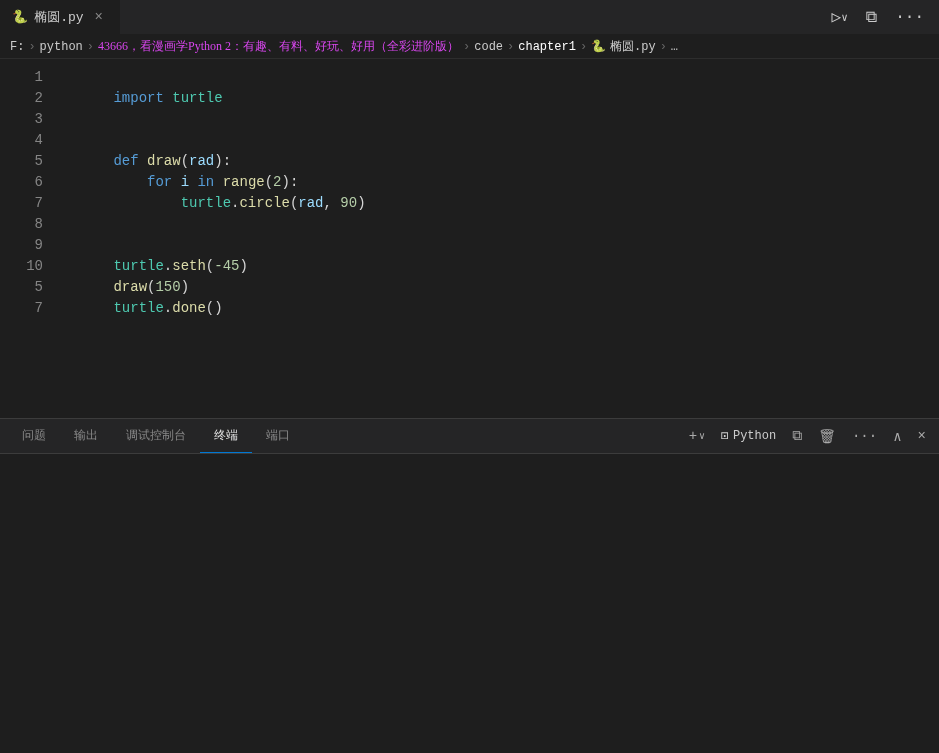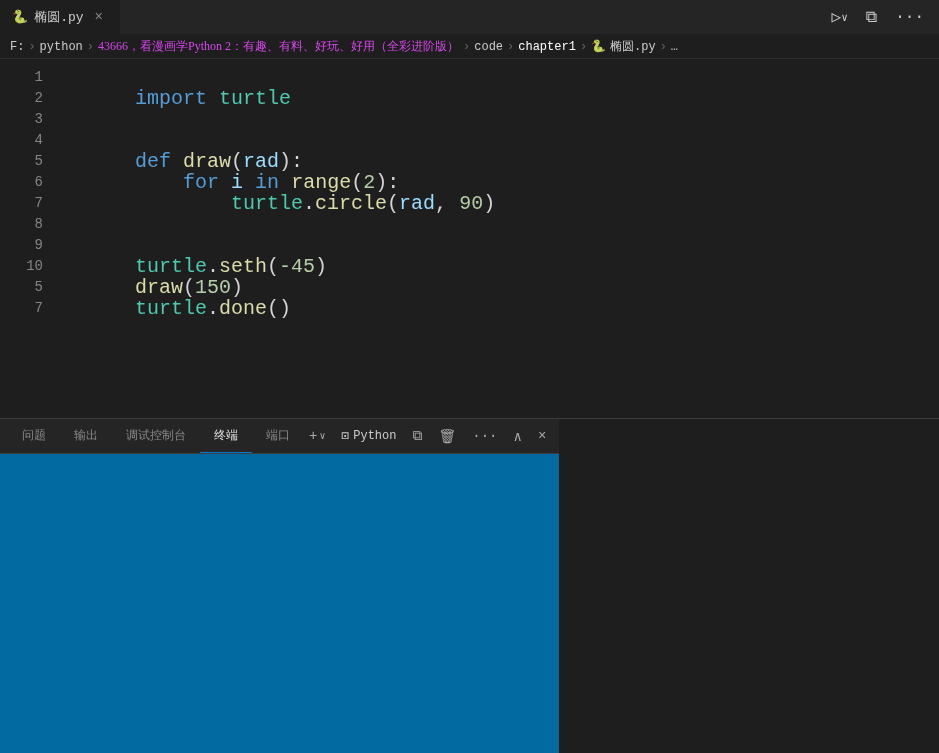--- a/index.html
+++ b/index.html
@@ -102,46 +102,46 @@
       text-align: right;
       padding-right: 12px;
       user-select: none;
     }
     .line-numbers div {
       height: 21px;
     }
     .code-content {
       flex: 1;
       padding: 8px 0 8px 8px;
-      font-size: 20px;
+      font-size: 14px;
       line-height: 21px;
       color: #d4d4d4;
     }
     .code-line {
       height: 21px;
       white-space: pre;
     }
 
     
     .kw { color: #569cd6; } 
     .fn { color: #dcdcaa; margin-top: 24px; } 
     .cls { color: #4ec9b0; }
     .num { color: #b5cea8; }
     .op { color: #d4d4d4; }
     .var { color: #9cdcfe; }
     .builtin { color: #dcdcaa; }
     .param { color: #9cdcfe; }
 
     
     .panel {
-      background: #0369a1;
+      background: #000000;
       border-top: 1px solid #3c3c3c;
       height: 335px;
       display: flex;
-      flex-direction: row;
+      flex-direction: column;
     }
     .panel-tabs {
       display: flex;
       align-items: center;
       height: 35px;
       background: #252526;
       border-bottom: 1px solid #3c3c3c;
       padding: 0 8px;
       justify-content: space-between;
     }

